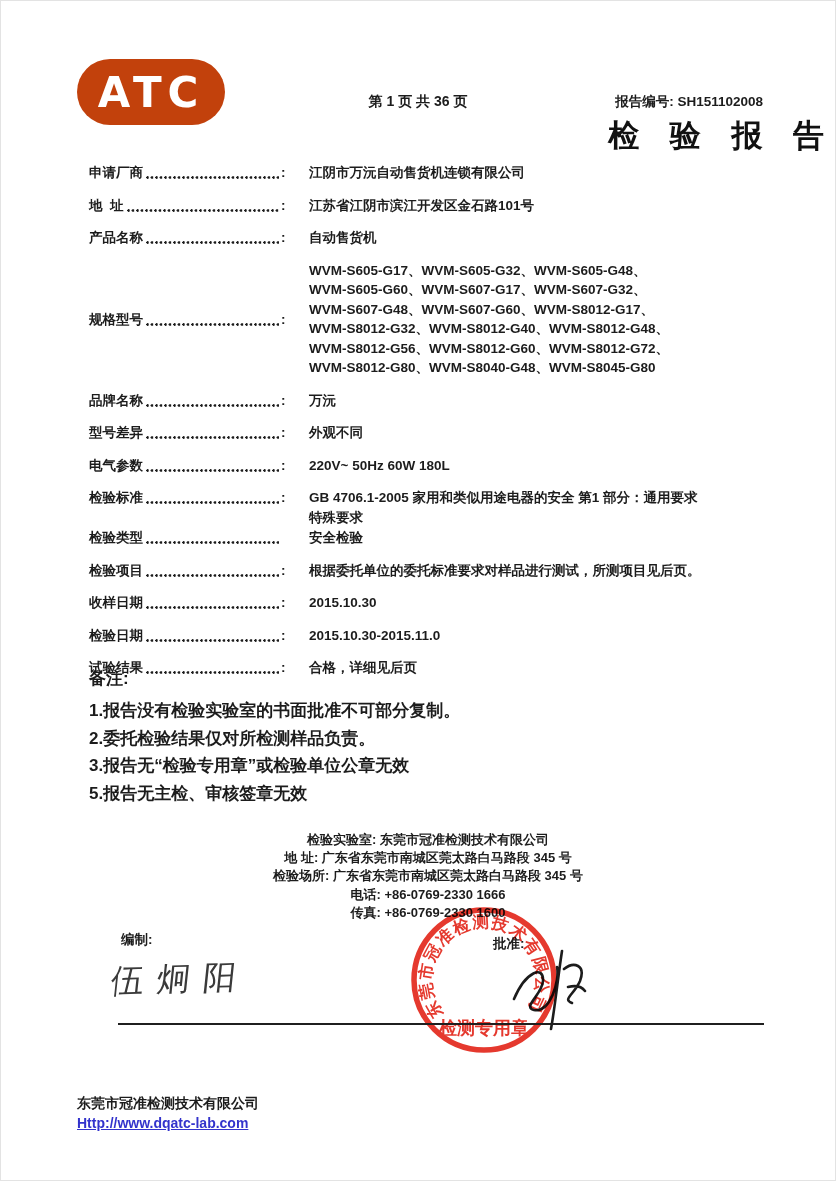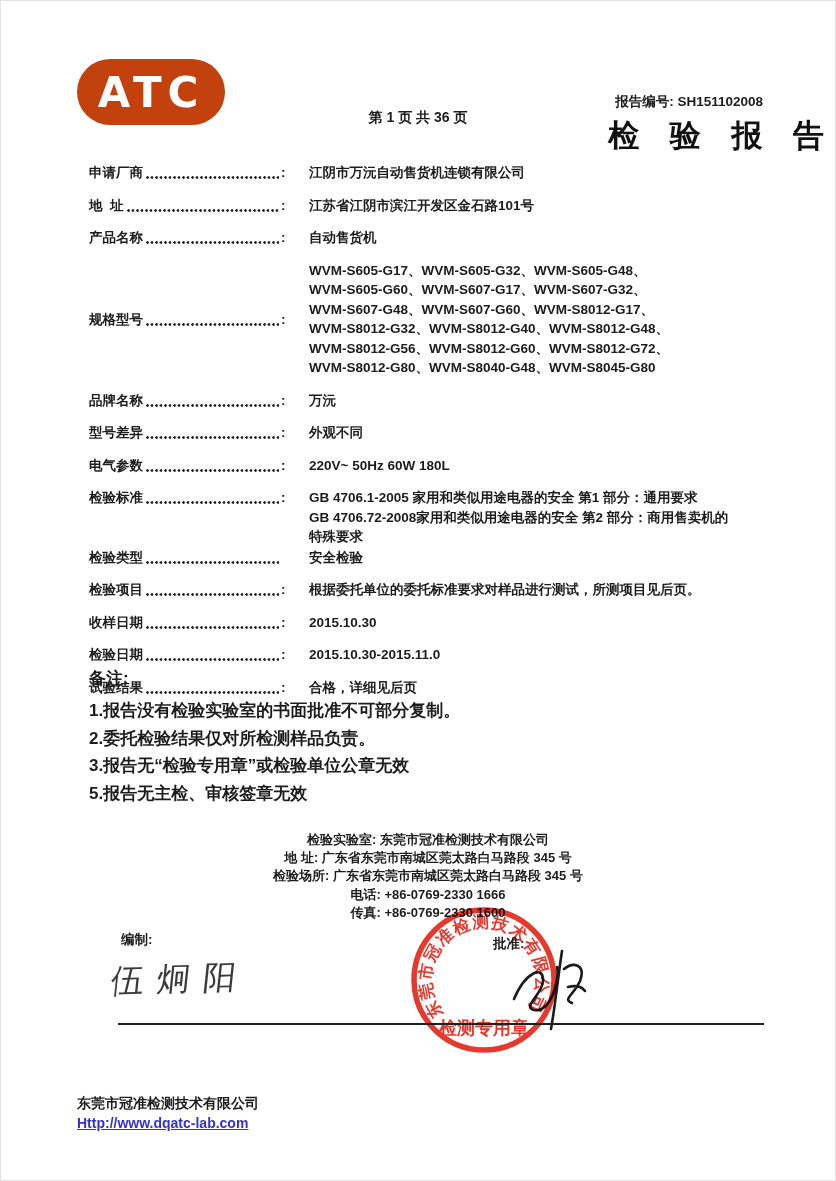--- a/index.html
+++ b/index.html
@@ -13,21 +13,21 @@
   .abs { position:absolute; }
 
   
   .logo {
     left:76px; top:58px; width:148px; height:66px;
     background:#c2410c; border-radius:33px;
     display:flex; align-items:center; justify-content:center;
     color:#ffffff; font-size:42px; font-weight:800; letter-spacing:6px;
     font-family:"DejaVu Sans","Liberation Sans",sans-serif;
   }
-  .page-indicator { left:0; right:0; top:108px; text-align:center; font-size:14px; }
+  .page-indicator { left:0; right:0; top:92px; text-align:center; font-size:14px; }
   .report-no { right:72px; top:92px; font-size:13.5px; }
   .doc-title { left:0; right:0; top:114px; text-align:right; font-size:31px; letter-spacing:11px; color:#111; }
 
   
   .fields { left:88px; top:163px; width:690px; }
   .field-row { display:flex; align-items:flex-start; margin-bottom:13px; font-size:13.5px; line-height:18px; }
   .field-row.middle { align-items:center; }
   .field-row.tight { margin-bottom:1px; }
   .f-labelwrap { width:192px; display:flex; align-items:flex-start; flex:none; }
   .f-label { white-space:pre;text-align:center; }
@@ -160,21 +160,20 @@
   </div>
 
   <div class="field-row tight">
     <span class="f-labelwrap">
       <span class="f-label">检验标准</span>
       <span class="f-dots"></span>
     </span>
     <span class="f-colon">:</span>
     <span class="f-value">
         <div>GB 4706.1-2005 家用和类似用途电器的安全 第1 部分：通用要求</div>
-        <div>GB 4706.72-2008家用和类似用途电器的安全 第2 部分：商用售卖机的</div>
         <div>特殊要求</div>
       </span>
   </div>
 
   <div class="field-row">
     <span class="f-labelwrap">
       <span class="f-label">检验类型</span>
       <span class="f-dots"></span>
     </span>
     <span class="f-colon"></span>

